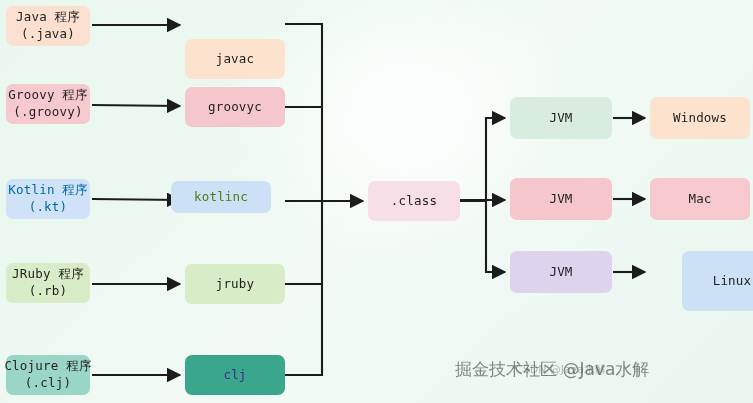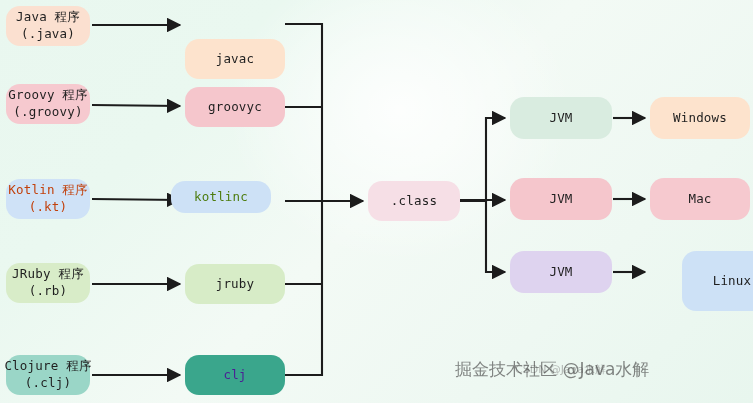--- a/index.html
+++ b/index.html
@@ -26,21 +26,21 @@
     left: 230px;
     top: -40px;
     width: 340px;
     height: 300px;
     background: radial-gradient(ellipse at center, rgba(255,255,255,0.85) 0%, rgba(255,255,255,0.35) 45%, rgba(255,255,255,0) 72%);
     pointer-events: none;
   }
   .node {
     position: absolute;
     box-sizing: border-box;
-    border-radius: 14px;
+    border-radius: 7px;
     display: flex;
     align-items: center;
     justify-content: center;
     text-align: center;
     line-height: 1.35;
     font-size: 12px;
     white-space: pre;
     letter-spacing: 0.2px;
   }
   .mono {
@@ -107,21 +107,21 @@
       <path d="M 613 118 L 645 118"></path>
       <path d="M 613 199 L 645 199"></path>
       <path d="M 613 272 L 645 272"></path>
     </g>
   </svg>
 
   <div class="node mono" style="left: 6px; top: 6px; width: 84px; height: 40px; background: rgb(251, 224, 208); color: rgb(31, 31, 31);">Java 程序
 (.java)</div>
   <div class="node mono" style="left: 6px; top: 84px; width: 84px; height: 40px; background: rgb(246, 201, 207); color: rgb(31, 31, 31);">Groovy 程序
 (.groovy)</div>
-  <div class="node mono" style="left: 6px; top: 179px; width: 84px; height: 40px; background: rgb(207, 226, 247); color: #c2410c;">Kotlin 程序
+  <div class="node mono" style="left: 6px; top: 179px; width: 84px; height: 40px; background: rgb(207, 226, 247); color: #0369a1;">Kotlin 程序
 (.kt)</div>
   <div class="node mono" style="left: 6px; top: 355px; width: 84px; height: 40px; background: rgb(154, 214, 199); color: rgb(31, 31, 31);">Clojure 程序
 (.clj)</div>
   <div class="node mono" style="left: 6px; top: 263px; width: 84px; height: 40px; background: rgb(216, 236, 200); color: rgb(31, 31, 31);">JRuby 程序
 (.rb)</div>
 
   <div class="node mono" style="left: 185px; top: 4px; width: 100px; height: 40px; background: rgb(253, 227, 205); color: rgb(31, 31, 31); margin-top: 35px;">javac</div>
   <div class="node mono" style="left: 185px; top: 87px; width: 100px; height: 40px; background: rgb(245, 198, 204); color: rgb(31, 31, 31);">groovyc</div>
   <div class="node mono" style="left: 171px; top: 181px; width: 100px; height: 32px; background: rgb(205, 225, 246); color: #4d7c0f;">kotlinc</div>
   <div class="node mono" style="left: 185px; top: 264px; width: 100px; height: 40px; background: rgb(215, 236, 199); color: rgb(31, 31, 31);">jruby</div>

